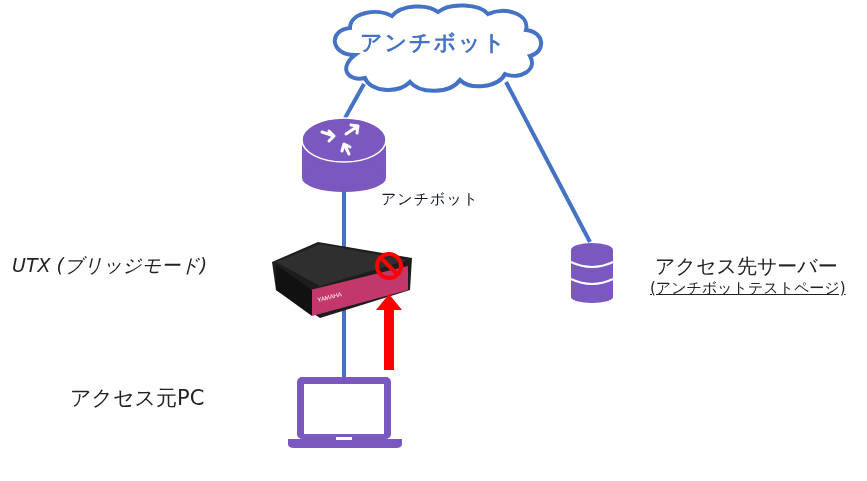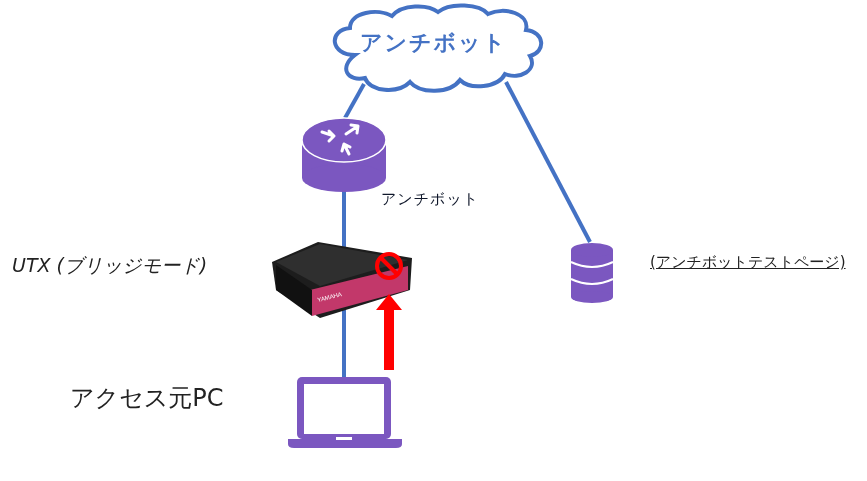--- a/index.html
+++ b/index.html
@@ -1,21 +1,21 @@
 <!DOCTYPE html>
 <html><head>
 <meta charset="utf-8">
 <style>
   html, body { margin:0; padding:0; background:#ffffff; }
   #stage { position:relative; width:867px; height:481px; overflow:hidden; background:#fff;
            font-family:"DejaVu Sans","Liberation Sans",sans-serif; }
   svg.diagram { position:absolute; left:0; top:0; }
   .label { position:absolute; white-space:nowrap; color:#222; }
   .utx-label { left:12px; top:252px; font-size:19px; line-height:26px;font-style:italic; }
-  .pc-label { left:70px; top:386px; font-size:24px; line-height:25px; }
+  .pc-label { left:70px; top:386px; font-size:21px; line-height:25px; }
   .server-label { left:655px; top:253px; }
   .server-label .l1 { font-size:20px; line-height:26px; display:block; }
   .server-label .l2 { font-size:15px; line-height:18px; display:block; margin-left:-5px;text-decoration:underline; }
   .block-label { left:381px; top:188px; font-size:15px; line-height:22px; color:#0f172a; letter-spacing:1px; }
   .cloud-label { position:absolute; left:360px; top:28px; font-size:22px; font-weight:bold; color:#4472c4; letter-spacing:2px; white-space:nowrap; }
 </style>
 </head>
 <body>
 
 <div id="stage">
@@ -76,19 +76,20 @@
 
   <div class="label block-label">
     <div>アンチボット</div>
   </div>
 
   <div class="label utx-label">
     <div>UTX (ブリッジモード)</div>
   </div>
 
   <div class="label server-label">
+    <span class="l1">アクセス先サーバー</span>
     <span class="l2">(アンチボットテストページ)</span>
   </div>
 
   <div class="label pc-label">
     <div>アクセス元PC</div>
   </div>
 </div>
 
 </body></html>

